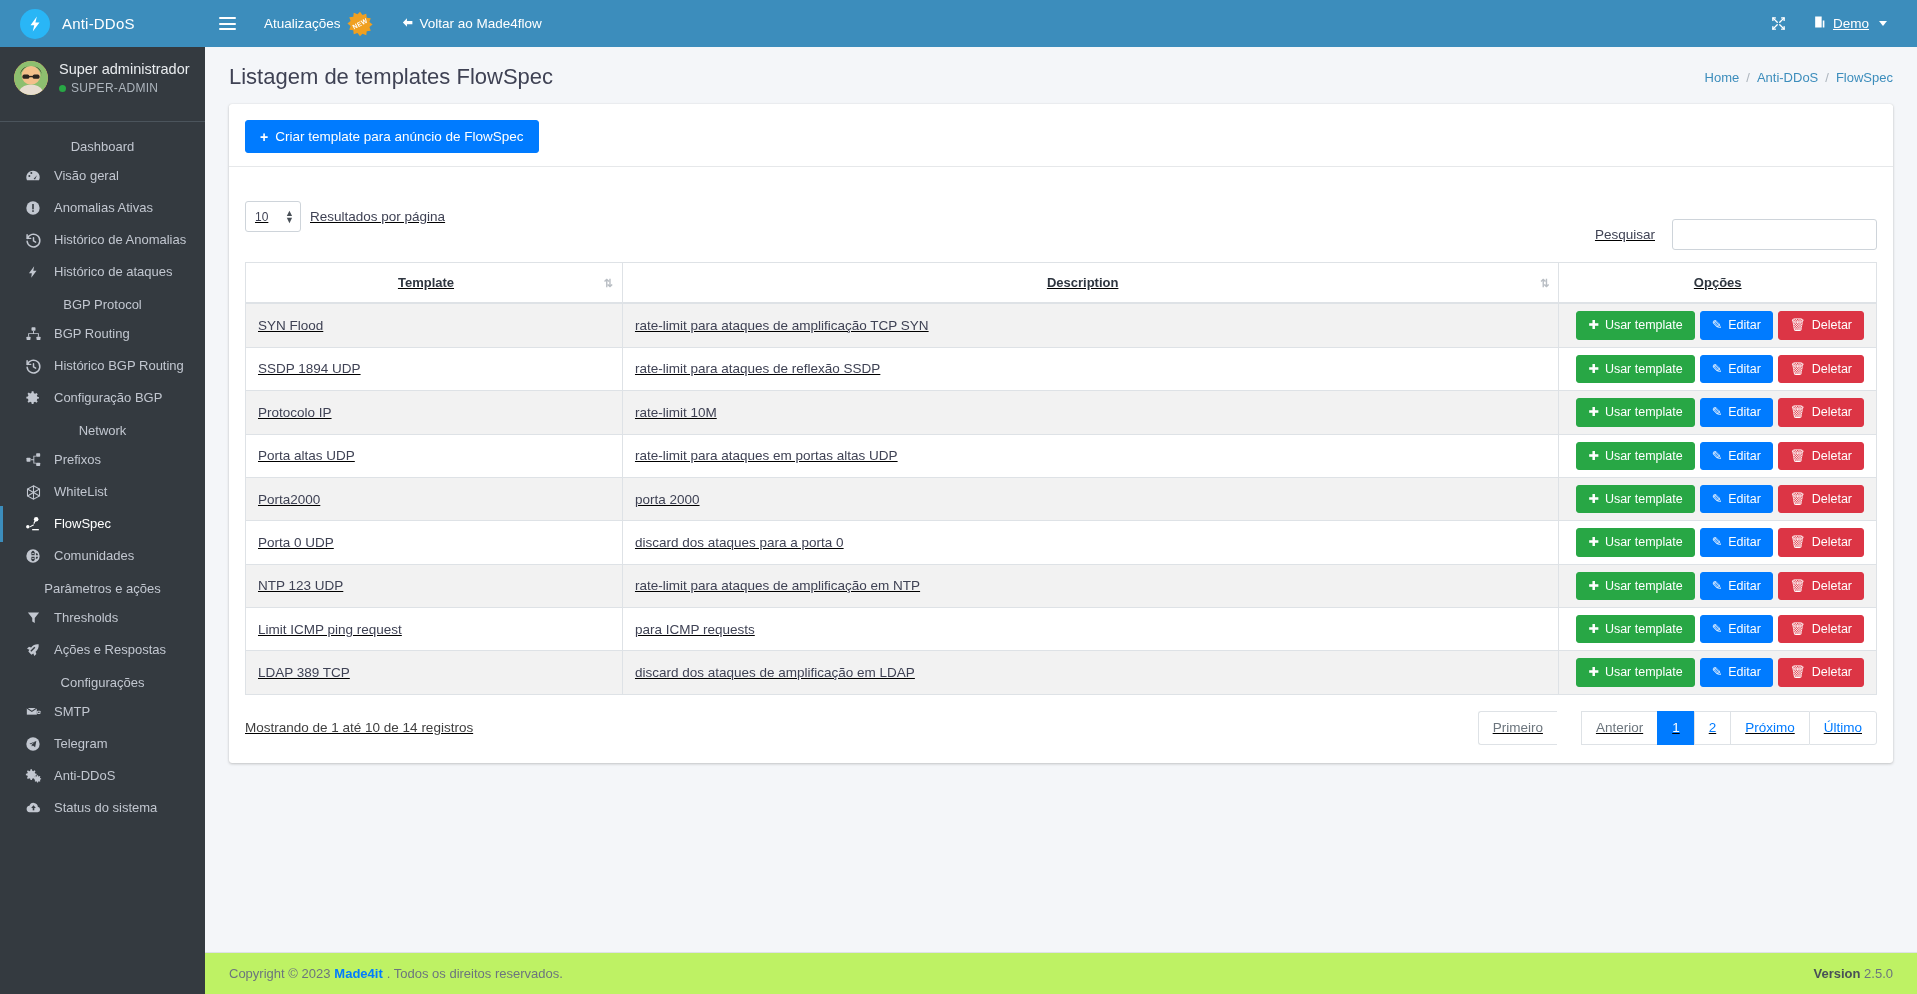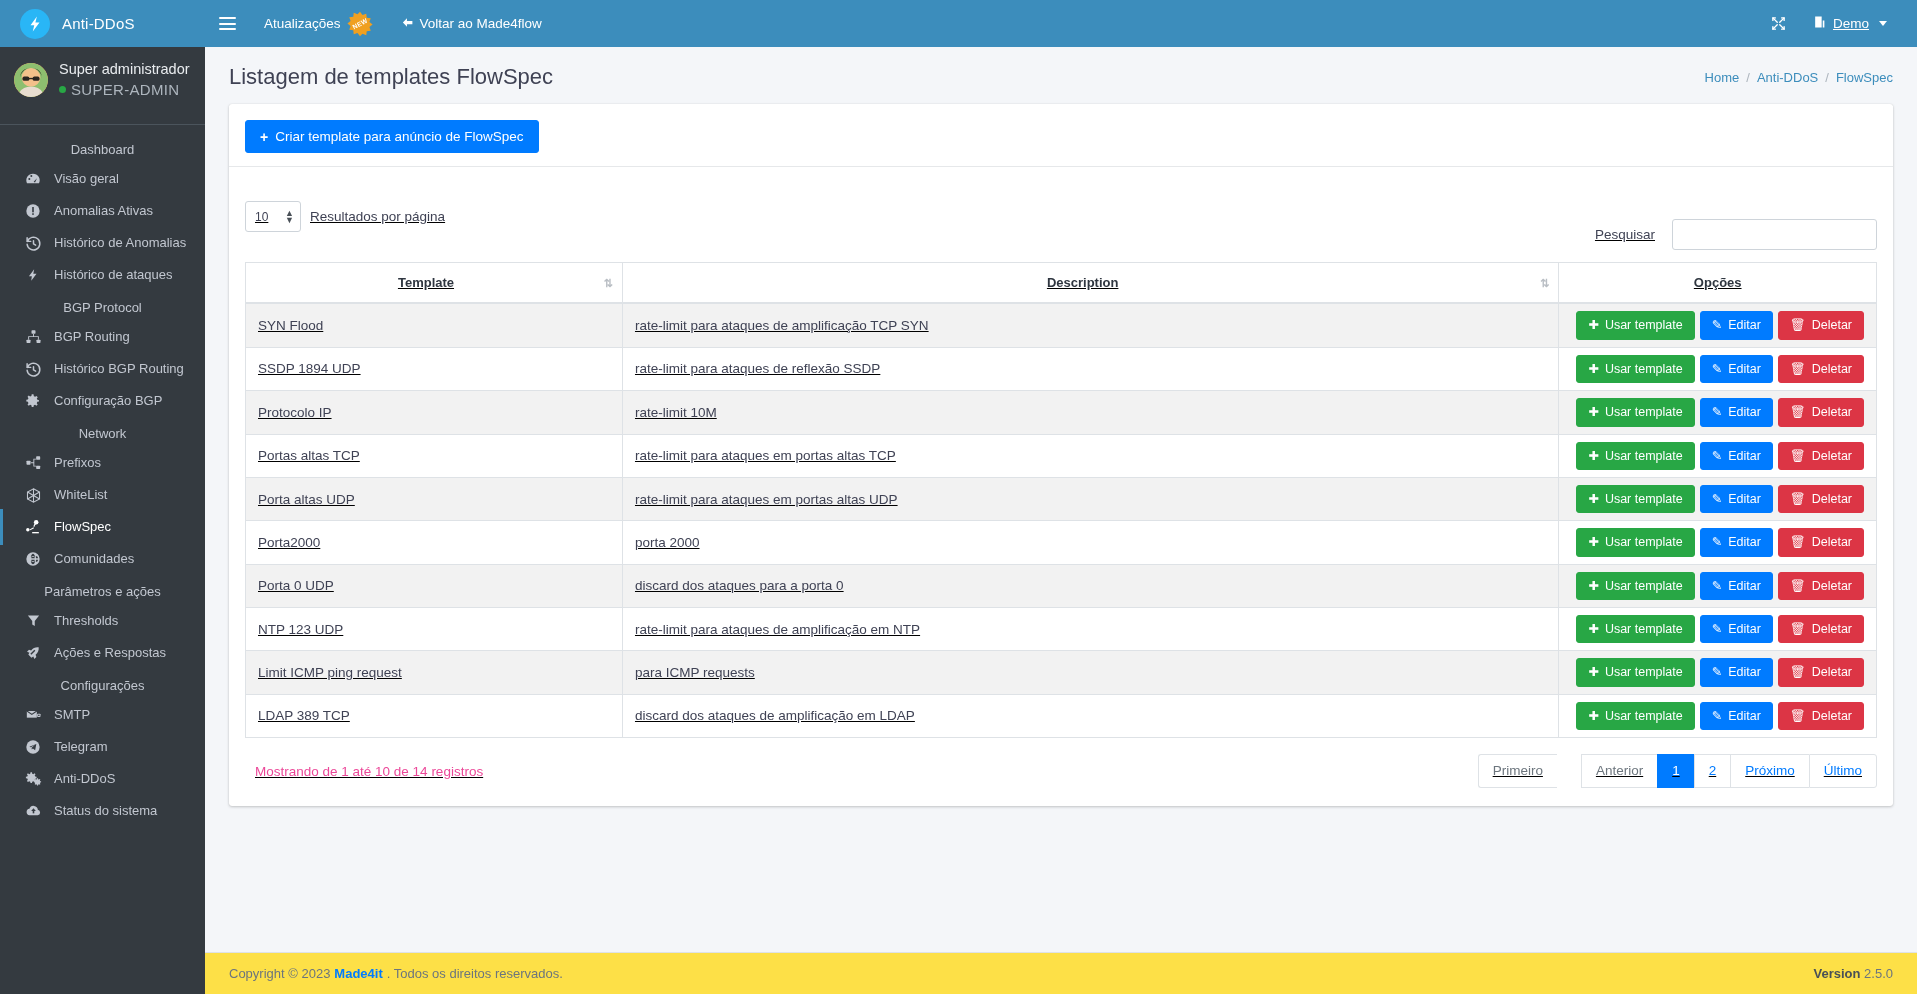--- a/index.html
+++ b/index.html
@@ -76,21 +76,21 @@
     padding: 14px 10px 26px 14px;
     border-bottom: 1px solid #4b545c;
   }
   .avatar {
     width: 34px; height: 34px; border-radius: 50%; flex: 0 0 34px;
     background: #f0a868; overflow: hidden; position: relative;
   }
   .user-meta { min-width: 0; }
   .user-name { font-size: 14.5px; color: #e9ecef; line-height: 1.2; white-space: nowrap; }
   .user-role {
-    font-size: 15px; color: #adb5bd; display: flex; align-items: center; gap: 5px;
+    font-size: 12px; color: #adb5bd; display: flex; align-items: center; gap: 5px;
     margin-top: 3px; letter-spacing: .3px;
   }
   .dot-online { width: 7px; height: 7px; border-radius: 50%; background: #28a745; display: inline-block; }
 
   .menu { padding: 8px 0 20px; }
   .menu-header {
     font-size: 13px; color: #c2c7d0; padding: 9px 14px 6px; text-align: center;
   }
   .menu-item {
     display: flex; align-items: center; gap: 12px;
@@ -179,34 +179,34 @@
   .btn-sm {
     display: inline-flex; align-items: center; gap: 6px;
     border-radius: 3px; padding: 6px 11px; font-size: 12.5px; color: #fff;
     cursor: pointer; border: 1px solid transparent; margin-left: 5px; line-height: 1.15;
   }
   .btn-green { background: #28a745; border-color: #28a745; }
   .btn-blue { background: #007bff; border-color: #007bff; }
   .btn-red { background: #dc3545; border-color: #dc3545; }
 
   .table-footer { display: flex; align-items: center; justify-content: space-between; padding: 16px 0 4px; }
-  .info-text { font-size: 13.5px; color: #ec4899; margin-left: 10px; }
+  .info-text { font-size: 13.5px; color: #404040; }
   .pagination { display: flex; }
   .page-btn {
     border: 1px solid #dee2e6; border-right: none; background: #fff;
     padding: 8px 14px; font-size: 13.5px; color: #007bff; cursor: pointer; line-height: 1.2;
   }
   .page-btn:last-child { border-right: 1px solid #dee2e6; border-radius: 0 3px 3px 0; }
   .page-btn:first-child { border-radius: 3px 0 0 3px; }
   .page-btn.disabled { color: #6c757d; cursor: default; margin-left: 24px; }
   .page-btn.active { background: #007bff; border-color: #007bff; color: #fff; }
 
   
   .footer {
-    background: #fde047; border-top: 1px solid #dee2e6;
+    background: #bef264; border-top: 1px solid #dee2e6;
     padding: 13px 24px; display: flex; align-items: center; justify-content: space-between;
     font-size: 13px; color: #6c757d; flex: 0 0 auto;
   }
   .footer .brandlink { color: #007bff; font-weight: bold; text-decoration: none; cursor: pointer; }
   .footer strong { color: #495057; }
   .footer-left { display: flex; gap: 4px; }
 </style>
 </head>
 <body>
 
@@ -565,34 +565,20 @@
                       <span class="lbl-use">Usar template</span>
                     </span><span class="btn-sm btn-blue">
                       <span>✎</span>
                       <span class="lbl-edit">Editar</span>
                     </span><span class="btn-sm btn-red">
                       <span>🗑</span>
                       <span class="lbl-del">Deletar</span>
                     </span></td>
                 </tr>
                 <tr>
-                  <td>Portas altas TCP</td>
-                  <td>rate-limit para ataques em portas altas TCP</td>
-                  <td class="col-opts"><span class="btn-sm btn-green">
-                      <span>✚</span>
-                      <span class="lbl-use">Usar template</span>
-                    </span><span class="btn-sm btn-blue">
-                      <span>✎</span>
-                      <span class="lbl-edit">Editar</span>
-                    </span><span class="btn-sm btn-red">
-                      <span>🗑</span>
-                      <span class="lbl-del">Deletar</span>
-                    </span></td>
-                </tr>
-                <tr>
                   <td>Porta altas UDP</td>
                   <td>rate-limit para ataques em portas altas UDP</td>
                   <td class="col-opts"><span class="btn-sm btn-green">
                       <span>✚</span>
                       <span class="lbl-use">Usar template</span>
                     </span><span class="btn-sm btn-blue">
                       <span>✎</span>
                       <span class="lbl-edit">Editar</span>
                     </span><span class="btn-sm btn-red">
                       <span>🗑</span>

